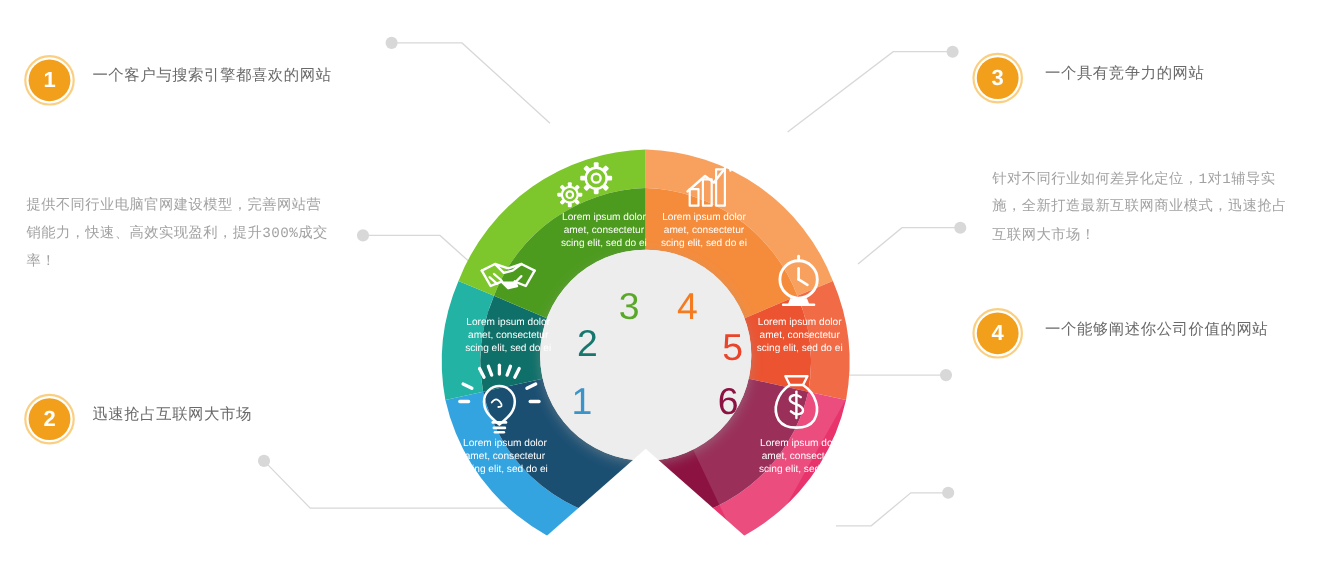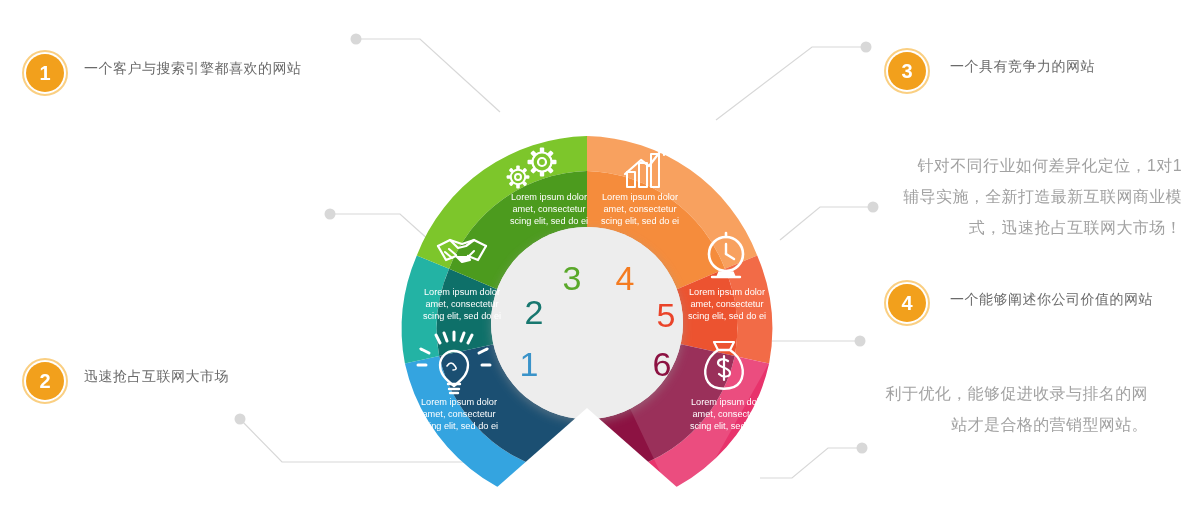--- a/index.html
+++ b/index.html
@@ -60,26 +60,25 @@
     position: absolute;
     font-size: 14px;
     color: #6a6a6a;
     line-height: 1.5;
     letter-spacing: .5px;
     font-family: "Liberation Sans", sans-serif;
   }
 
   .callout-body {
     position: absolute;
-    font-size: 16px;
+    font-size: 13px;
     color: #a2a2a2;
     line-height: 1.95;
     letter-spacing: .4px;
-    font-family: Liberation Sans, sans-serif;
-    text-align: right;
+    font-family: Liberation Mono, monospace;
   }
 
   
   .seg-text { font-family: "Liberation Sans", sans-serif; fill: #ffffff; font-size: 9.2px; }
   .ctr-num  { font-family: "Liberation Sans", sans-serif; font-size: 34px; }
 </style>
 </head>
 <body>
 
 <div id="stage">
@@ -296,20 +295,21 @@
 
   <div class="callout" style="left:22px; top:50px;">
     <div class="badge">
       <div class="ring-outer"></div>
       <div class="ring-inner">
         <span class="num">1</span>
       </div>
     </div>
     <div class="callout-title" style="left:62px; top:8px; width:330px;">一个客户与搜索引擎都喜欢的网站</div>
   </div>
+  <div class="callout-body" style="left:24px; top:174px; width:280px;">提供不同行业电脑官网建设模型，完善网站营销能力，快速、高效实现盈利，提升300%成交率！</div>
 
   <div class="callout" style="left:22px; top:358px;">
     <div class="badge">
       <div class="ring-outer"></div>
       <div class="ring-inner">
         <span class="num">2</span>
       </div>
     </div>
     <div class="callout-title" style="left:62px; top:8px; width:300px;">迅速抢占互联网大市场</div>
   </div>
@@ -327,15 +327,14 @@
 
   <div class="callout" style="left:884px; top:280px;">
     <div class="badge">
       <div class="ring-outer"></div>
       <div class="ring-inner">
         <span class="num">4</span>
       </div>
     </div>
     <div class="callout-title" style="left:66px; top:9px; width:246px;">一个能够阐述你公司价值的网站</div>
   </div>
-  <div class="callout-body" style="left:872px; top:378px; width:276px;">利于优化，能够促进收录与排名的网站才是合格的营销型网站。</div>
 
 </div>
 
 </body></html>

